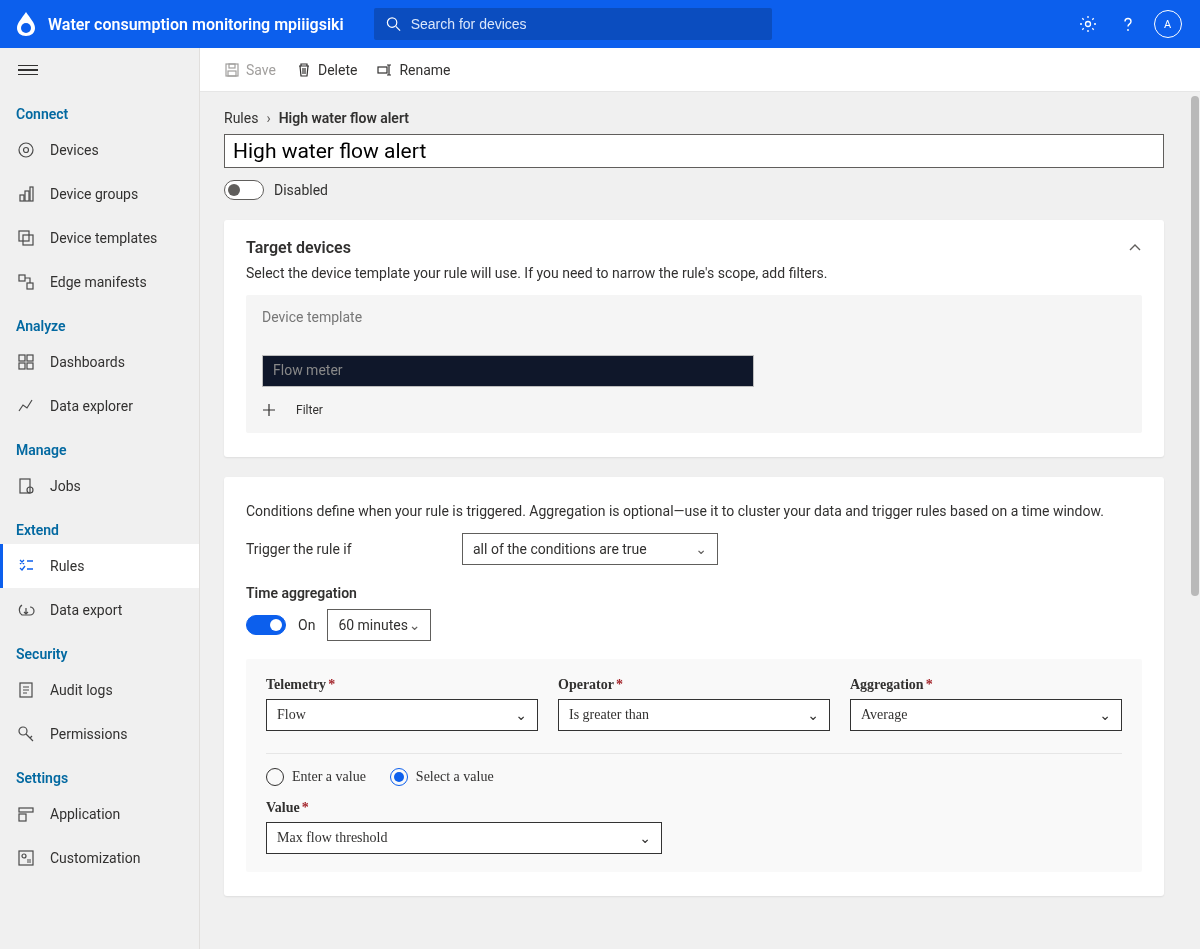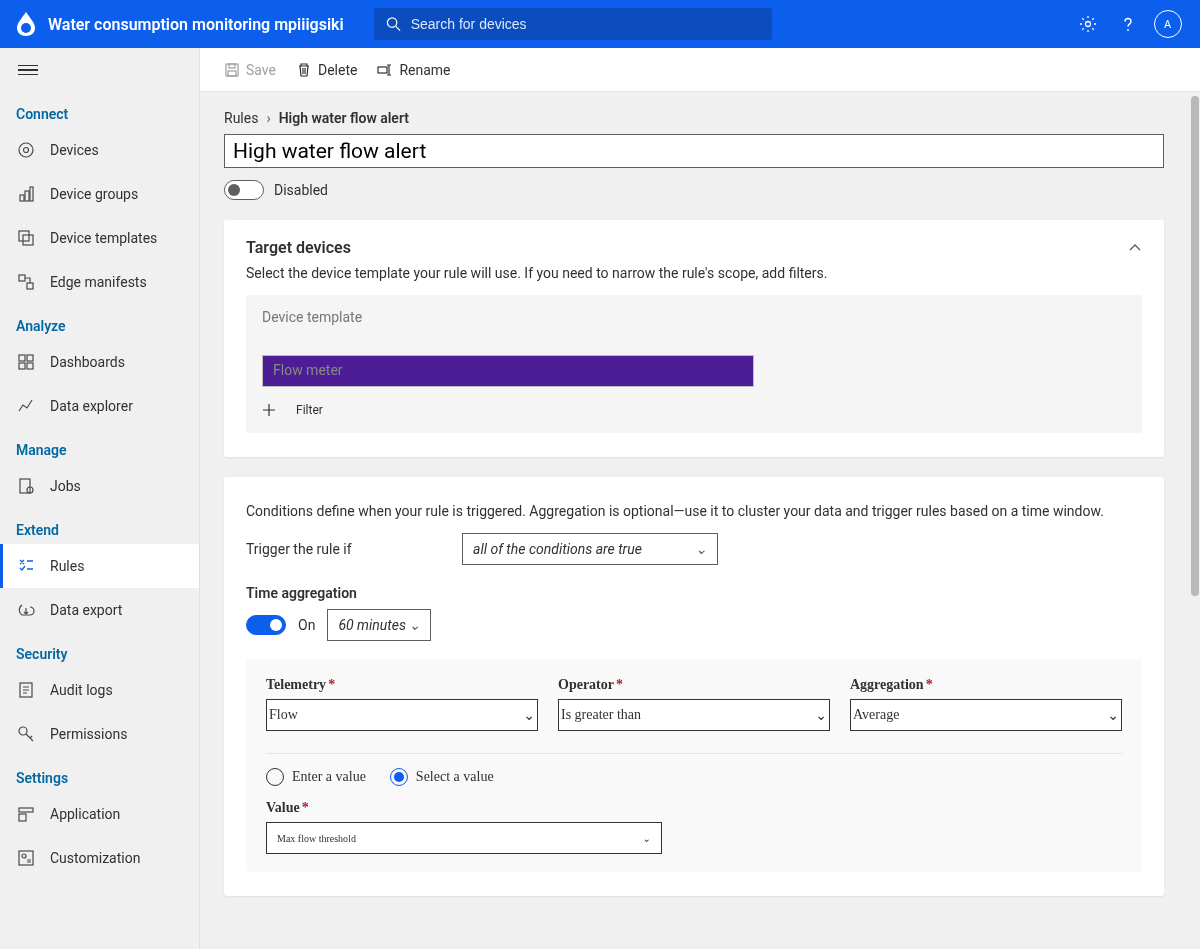--- a/index.html
+++ b/index.html
@@ -64,47 +64,47 @@
 
   
   .card { background:#fff; border-radius:3px; box-shadow:0 1px 2px rgba(0,0,0,0.08); padding:18px 22px 24px 22px; margin-bottom:20px; }
   .card-header { display:flex; align-items:center; justify-content:space-between; }
   .card-title { font-size:16px; font-weight:600; }
   .card-desc { color:#323130; font-size:14px; margin-top:8px; margin-bottom:14px; }
 
   
   .inset { background:#f5f5f5; padding:14px 16px 16px 16px; border-radius:2px; }
   .field-label { color:#777; font-size:14px; margin-bottom:6px; }
-  .readonly-select { border:1px solid #bdbdbd; background:#4c1d95; color:#888; padding:6px 10px; width:492px; height:32px; font-size:14px;margin-top:30px; }
+  .readonly-select { border:1px solid #bdbdbd; background:#0f172a; color:#888; padding:6px 10px; width:492px; height:32px; font-size:14px;margin-top:30px; }
   .filter-btn { display:flex; align-items:center; gap:20px; margin-top:16px; cursor:pointer; font-size:12px; }
 
   
   .row { display:flex; align-items:center; gap:16px; margin-top:14px; }
   .row .lbl { width:200px; font-size:14px; }
 
-  .select-box { border:1px solid #605e5c; background:#fff; height:32px; display:flex; align-items:center; justify-content:space-between; padding:0 10px; cursor:pointer; font-size:14px;font-style:italic; }
+  .select-box { border:1px solid #605e5c; background:#fff; height:32px; display:flex; align-items:center; justify-content:space-between; padding:0 10px; cursor:pointer; font-size:14px; }
   .select-box .chev-down { color:#605e5c; }
 
   .subhead { font-weight:600; font-size:14px; margin-top:20px; }
 
   
   .cond-grid { background:#f9f9f9; border-radius:2px; margin-top:18px; padding:18px 20px;font-family:Liberation Serif, serif; }
   .cond-row { display:flex; gap:20px; }
   .cond-col { flex:1; display:flex; flex-direction:column; }
   .cond-label { font-size:14px; font-weight:600; margin-bottom:6px; }
   .req { color:#a4262c; margin-left:2px; }
-  .cond-select { border:1px solid #333; background:#fff; height:32px; display:flex; align-items:center; justify-content:space-between; padding:0 2px; cursor:pointer; font-size:14px; }
+  .cond-select { border:1px solid #333; background:#fff; height:32px; display:flex; align-items:center; justify-content:space-between; padding:0 10px; cursor:pointer; font-size:14px; }
 
   .radio-row { display:flex; align-items:center; gap:24px; margin-top:22px; margin-bottom:14px; padding-top:14px; border-top:1px solid #e6e6e6; }
   .radio-opt { display:flex; align-items:center; gap:8px; cursor:pointer; }
   .radio { width:18px; height:18px; border:1px solid #323130; border-radius:50%; position:relative; }
   .radio.checked::after { content:""; position:absolute; width:10px; height:10px; background:#0c5fed; border-radius:50%; top:3px; left:3px; }
   .radio.checked { border-color:#0c5fed; }
 
-  .value-select { border:1px solid #333; background:#fff; height:32px; display:flex; align-items:center; justify-content:space-between; padding:0 10px; cursor:pointer; font-size:10px; width:396px; }
+  .value-select { border:1px solid #333; background:#fff; height:32px; display:flex; align-items:center; justify-content:space-between; padding:0 10px; cursor:pointer; font-size:14px; width:396px; }
 
   
   .fake-scrollbar { position:absolute; right:0; top:0; width:10px; height:100%; display:flex; flex-direction:column; align-items:center; }
   .fake-scrollbar .thumb { width:8px; background:#b9b9b9; border-radius:4px; height:500px; margin-top:48px; }
 
   svg { display:block; }
 </style>
 </head>
 <body>
 

